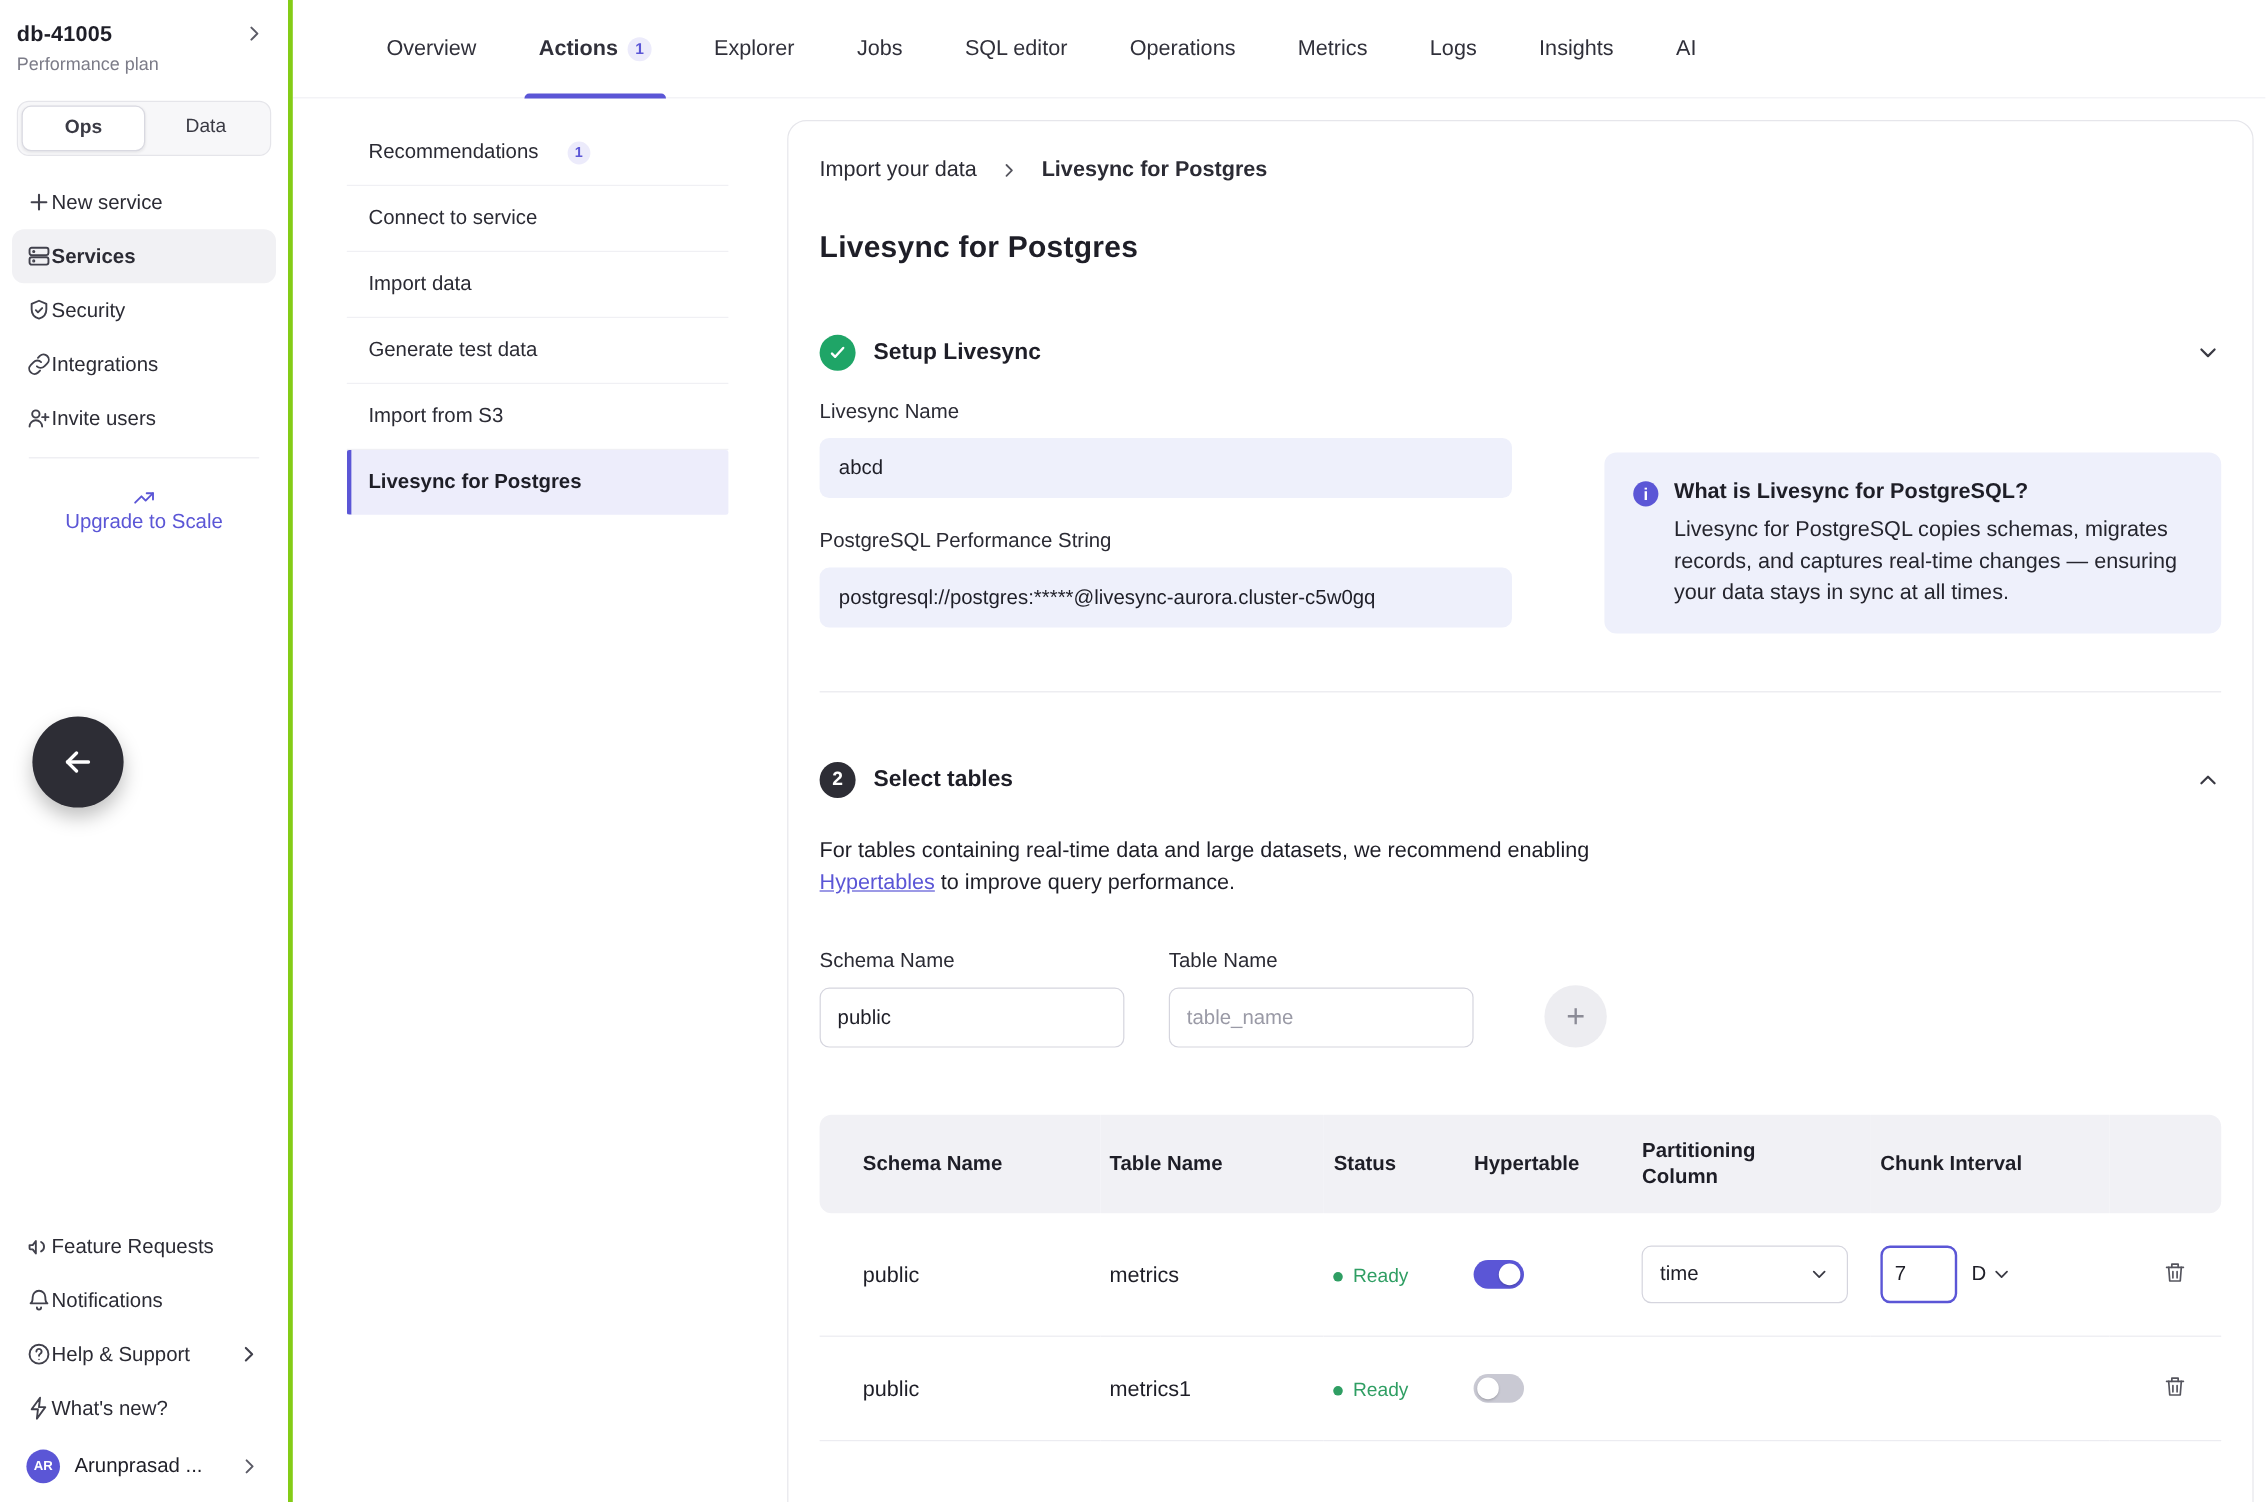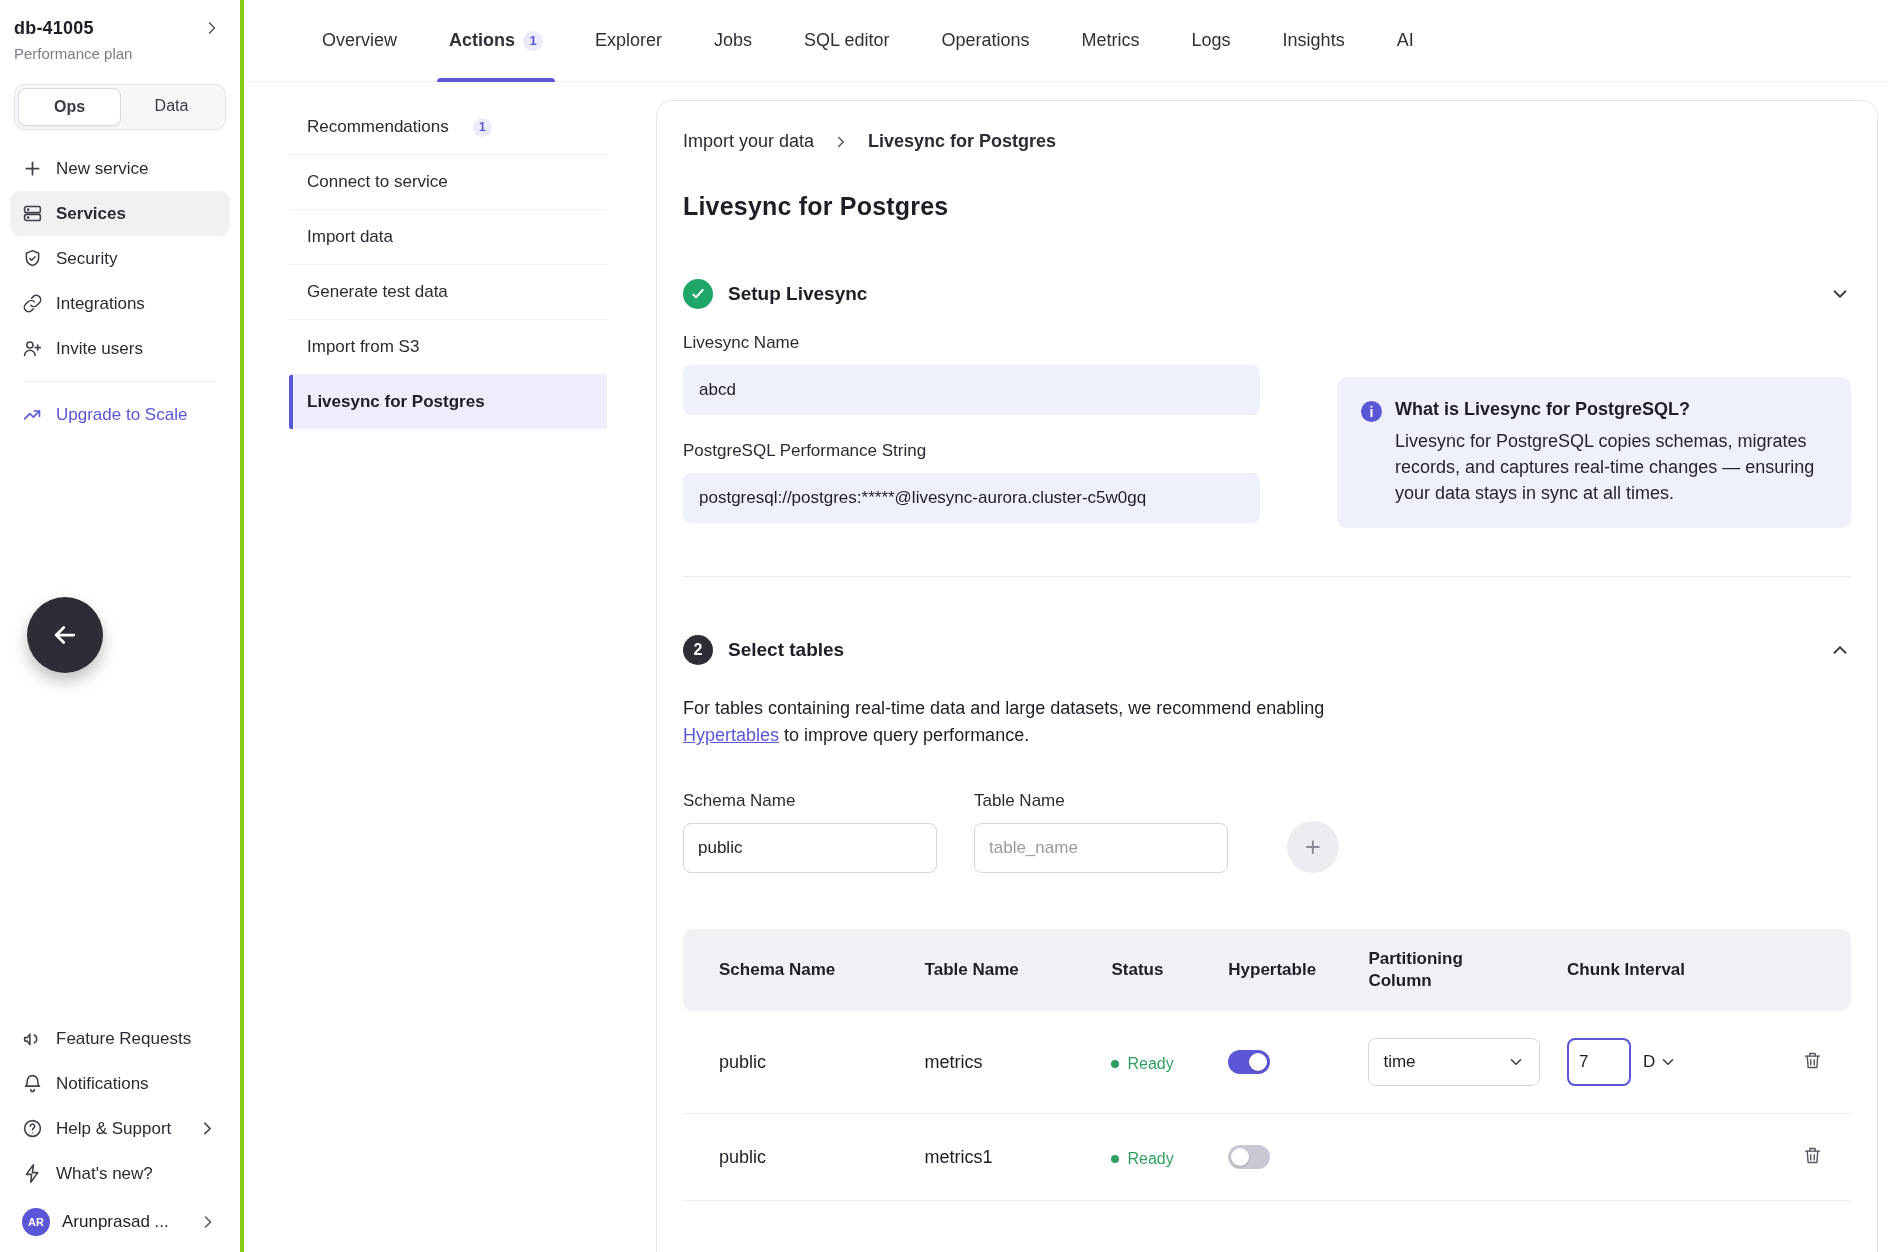--- a/index.html
+++ b/index.html
@@ -10,25 +10,25 @@
   
   .sidebar{width:244px;min-width:244px;border-right:4px solid #84cc16;display:flex;flex-direction:column;padding-top:18px;position:relative;background:#fff;}
   .project-row{display:flex;align-items:flex-start;justify-content:space-between;padding:0 18px 0 14px;cursor:pointer;}
   .project-name{font-size:18px;font-weight:600;letter-spacing:.2px;}
   .project-plan{font-size:15px;color:#7c7c88;margin-top:6px;}
   .chev{width:20px;height:20px;color:#5b5b66;flex:none;}
   .segmented{display:flex;background:#f7f7f9;border:1px solid #e5e5ea;border-radius:10px;margin:22px 14px 10px;padding:3px;}
   .segment{flex:1;text-align:center;padding:9px 0;font-size:16px;color:#3a3a44;border-radius:8px;cursor:pointer;}
   .segment.active{background:#fff;border:1px solid #d9d9e1;box-shadow:0 1px 2px rgba(0,0,0,.06);font-weight:600;}
   .side-list{padding:6px 10px 0;}
-  .side-item{display:flex;align-items:center;gap:13px;padding:12px 12px;border-radius:10px;font-size:17px;color:#2b2b34;cursor:pointer;}
+  .side-item{display:flex;align-items:center;padding:12px 12px;border-radius:10px;font-size:17px;color:#2b2b34;cursor:pointer;}
   .side-item svg{width:21px;height:21px;color:#41414c;flex:none;}
   .side-item.active{background:#f1f1f4;font-weight:700;}
   .sidebar-divider{border-top:1px solid #ececf1;margin:10px 14px;}
-  .side-item.upgrade{color:#5b56d6;}
+  .side-item.upgrade{color:#5b56d6;flex-direction:column;}
   .side-item.upgrade svg{color:#5b56d6;}
   .back-fab{position:absolute;left:27px;top:597px;width:76px;height:76px;border-radius:50%;background:#2d2d35;color:#fff;display:flex;align-items:center;justify-content:center;box-shadow:0 8px 16px rgba(0,0,0,.25);cursor:pointer;z-index:5;}
   .back-fab svg{width:30px;height:30px;}
   .sidebar-footer{margin-top:auto;padding:0 10px 2px;}
   .trail{margin-left:auto;color:#5b5b66;}
   .user-row{display:flex;align-items:center;gap:12px;padding:12px 12px 14px;font-size:17px;cursor:pointer;}
   .avatar{width:28px;height:28px;border-radius:50%;background:#5b56d6;color:#fff;font-size:11px;font-weight:700;display:flex;align-items:center;justify-content:center;flex:none;}
   .user-name{flex:1;white-space:nowrap;overflow:hidden;}
 
   

